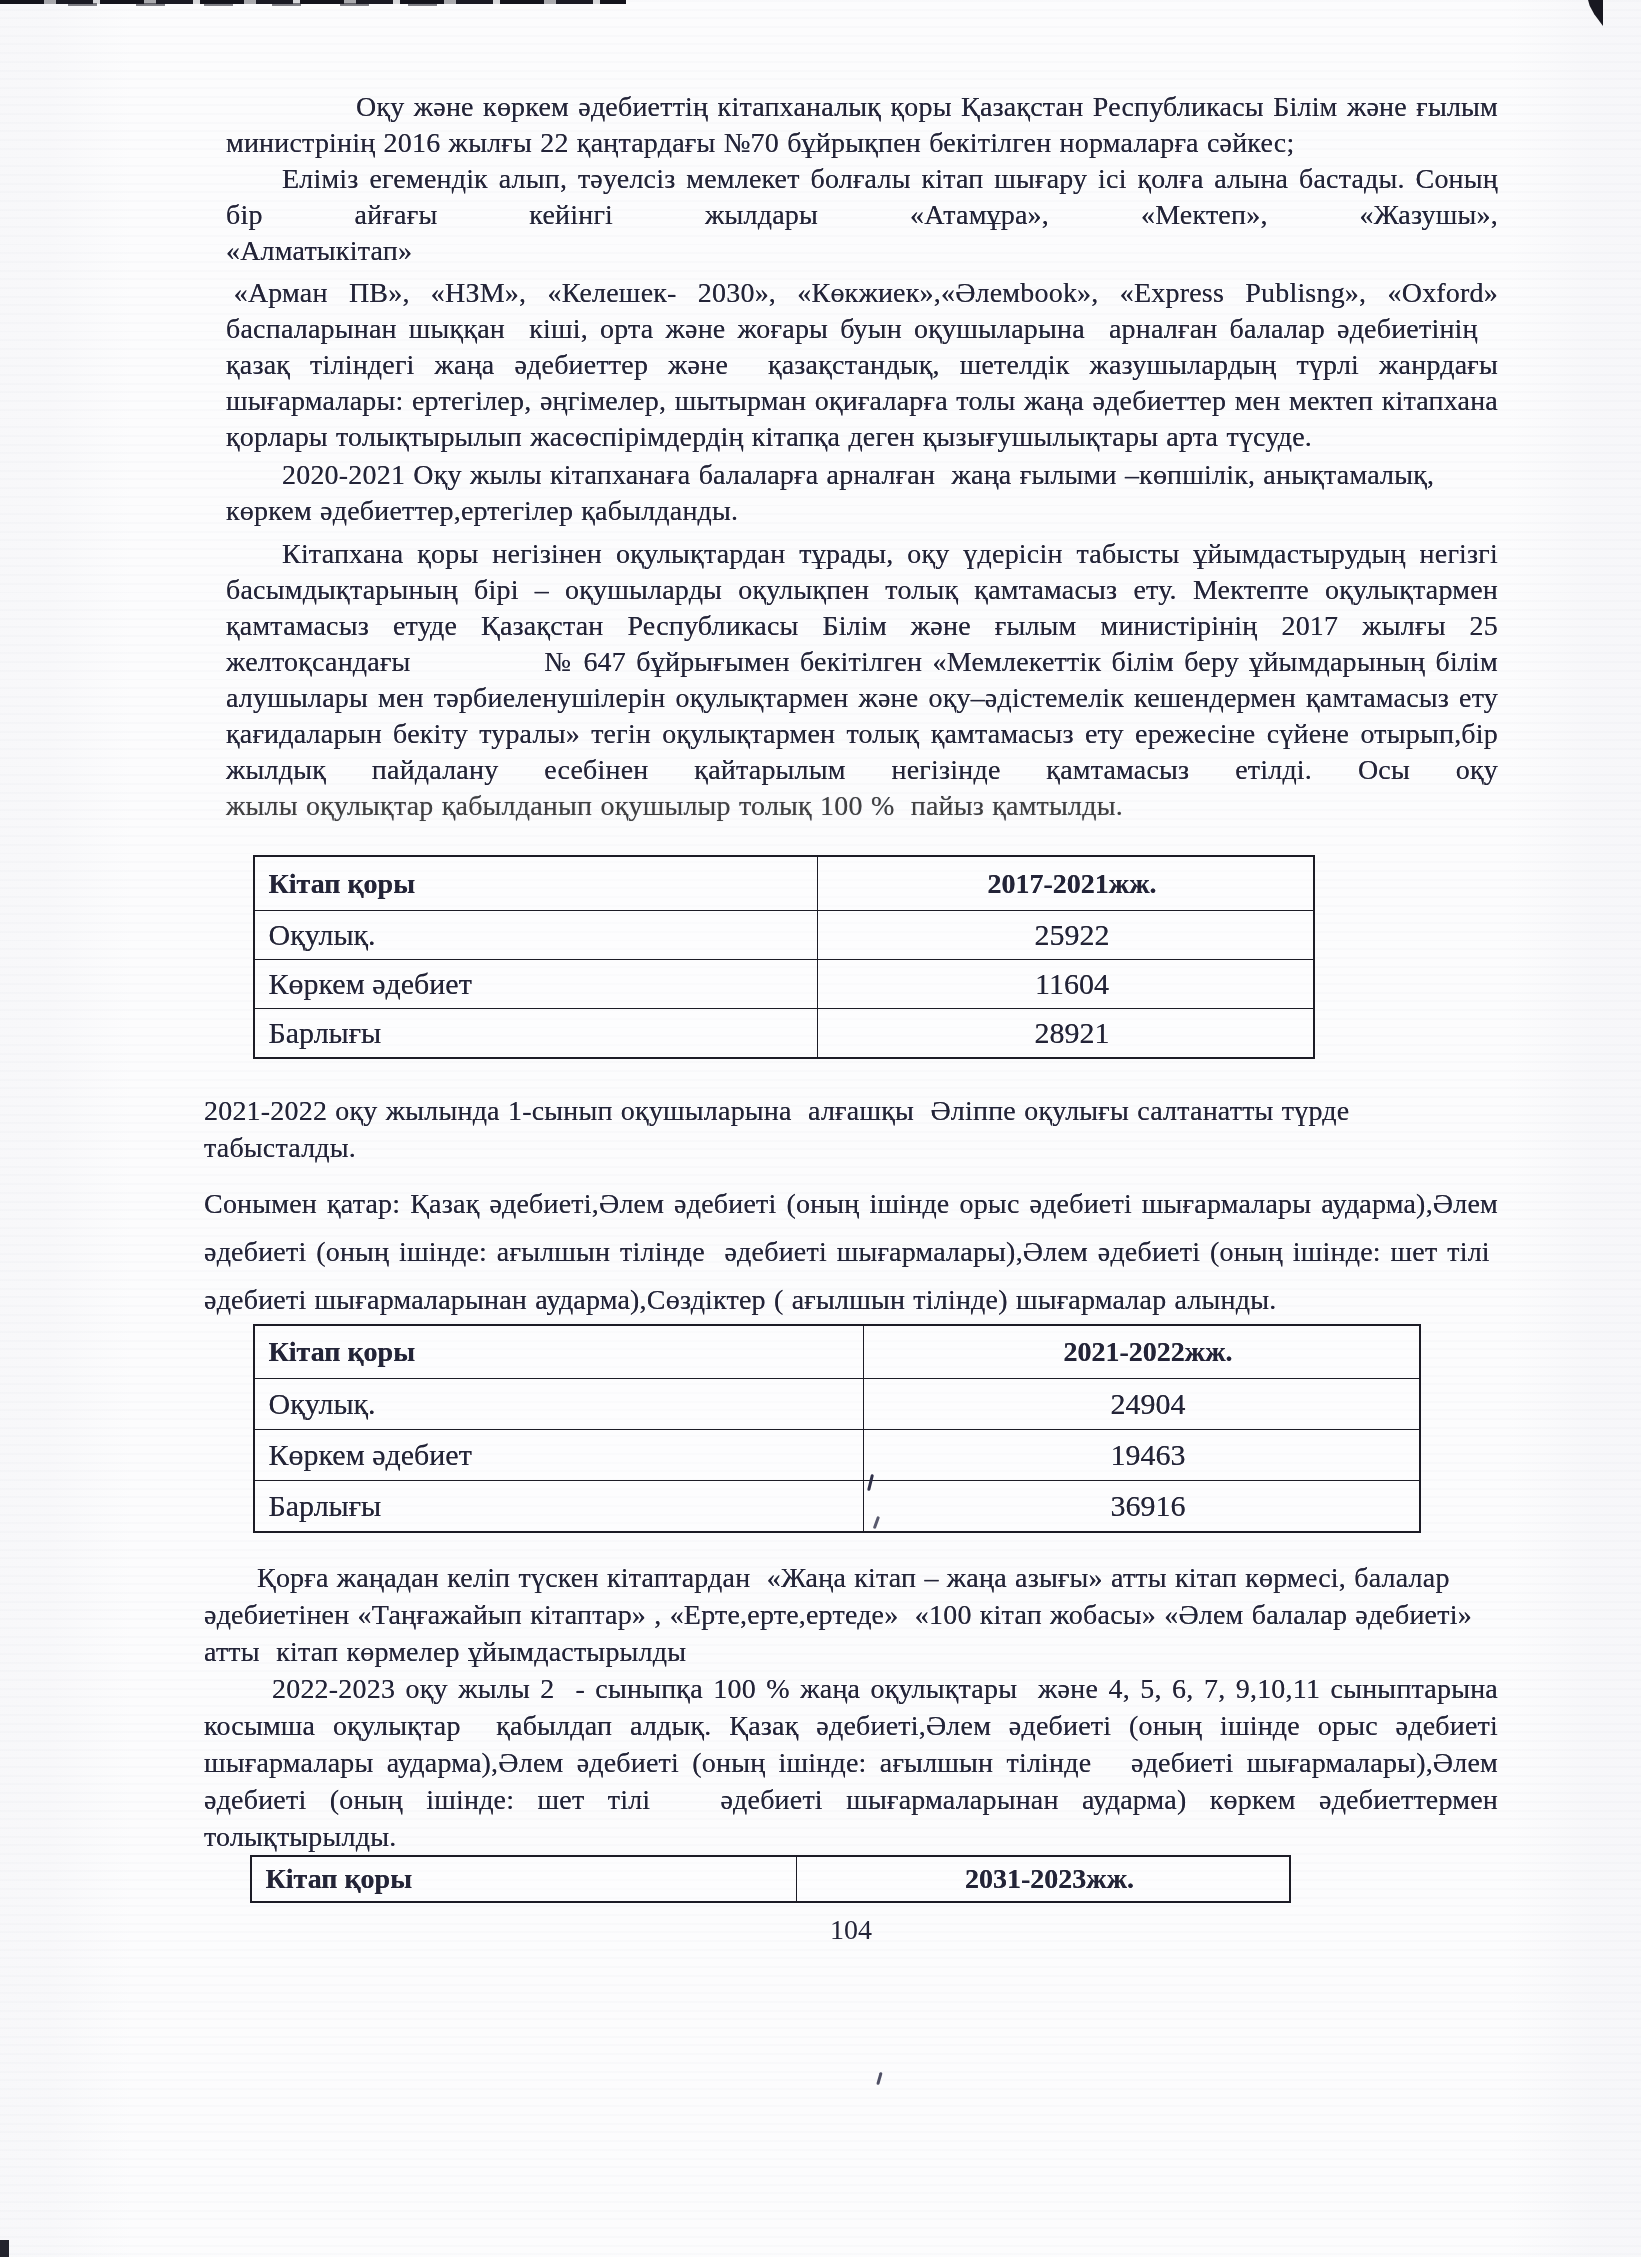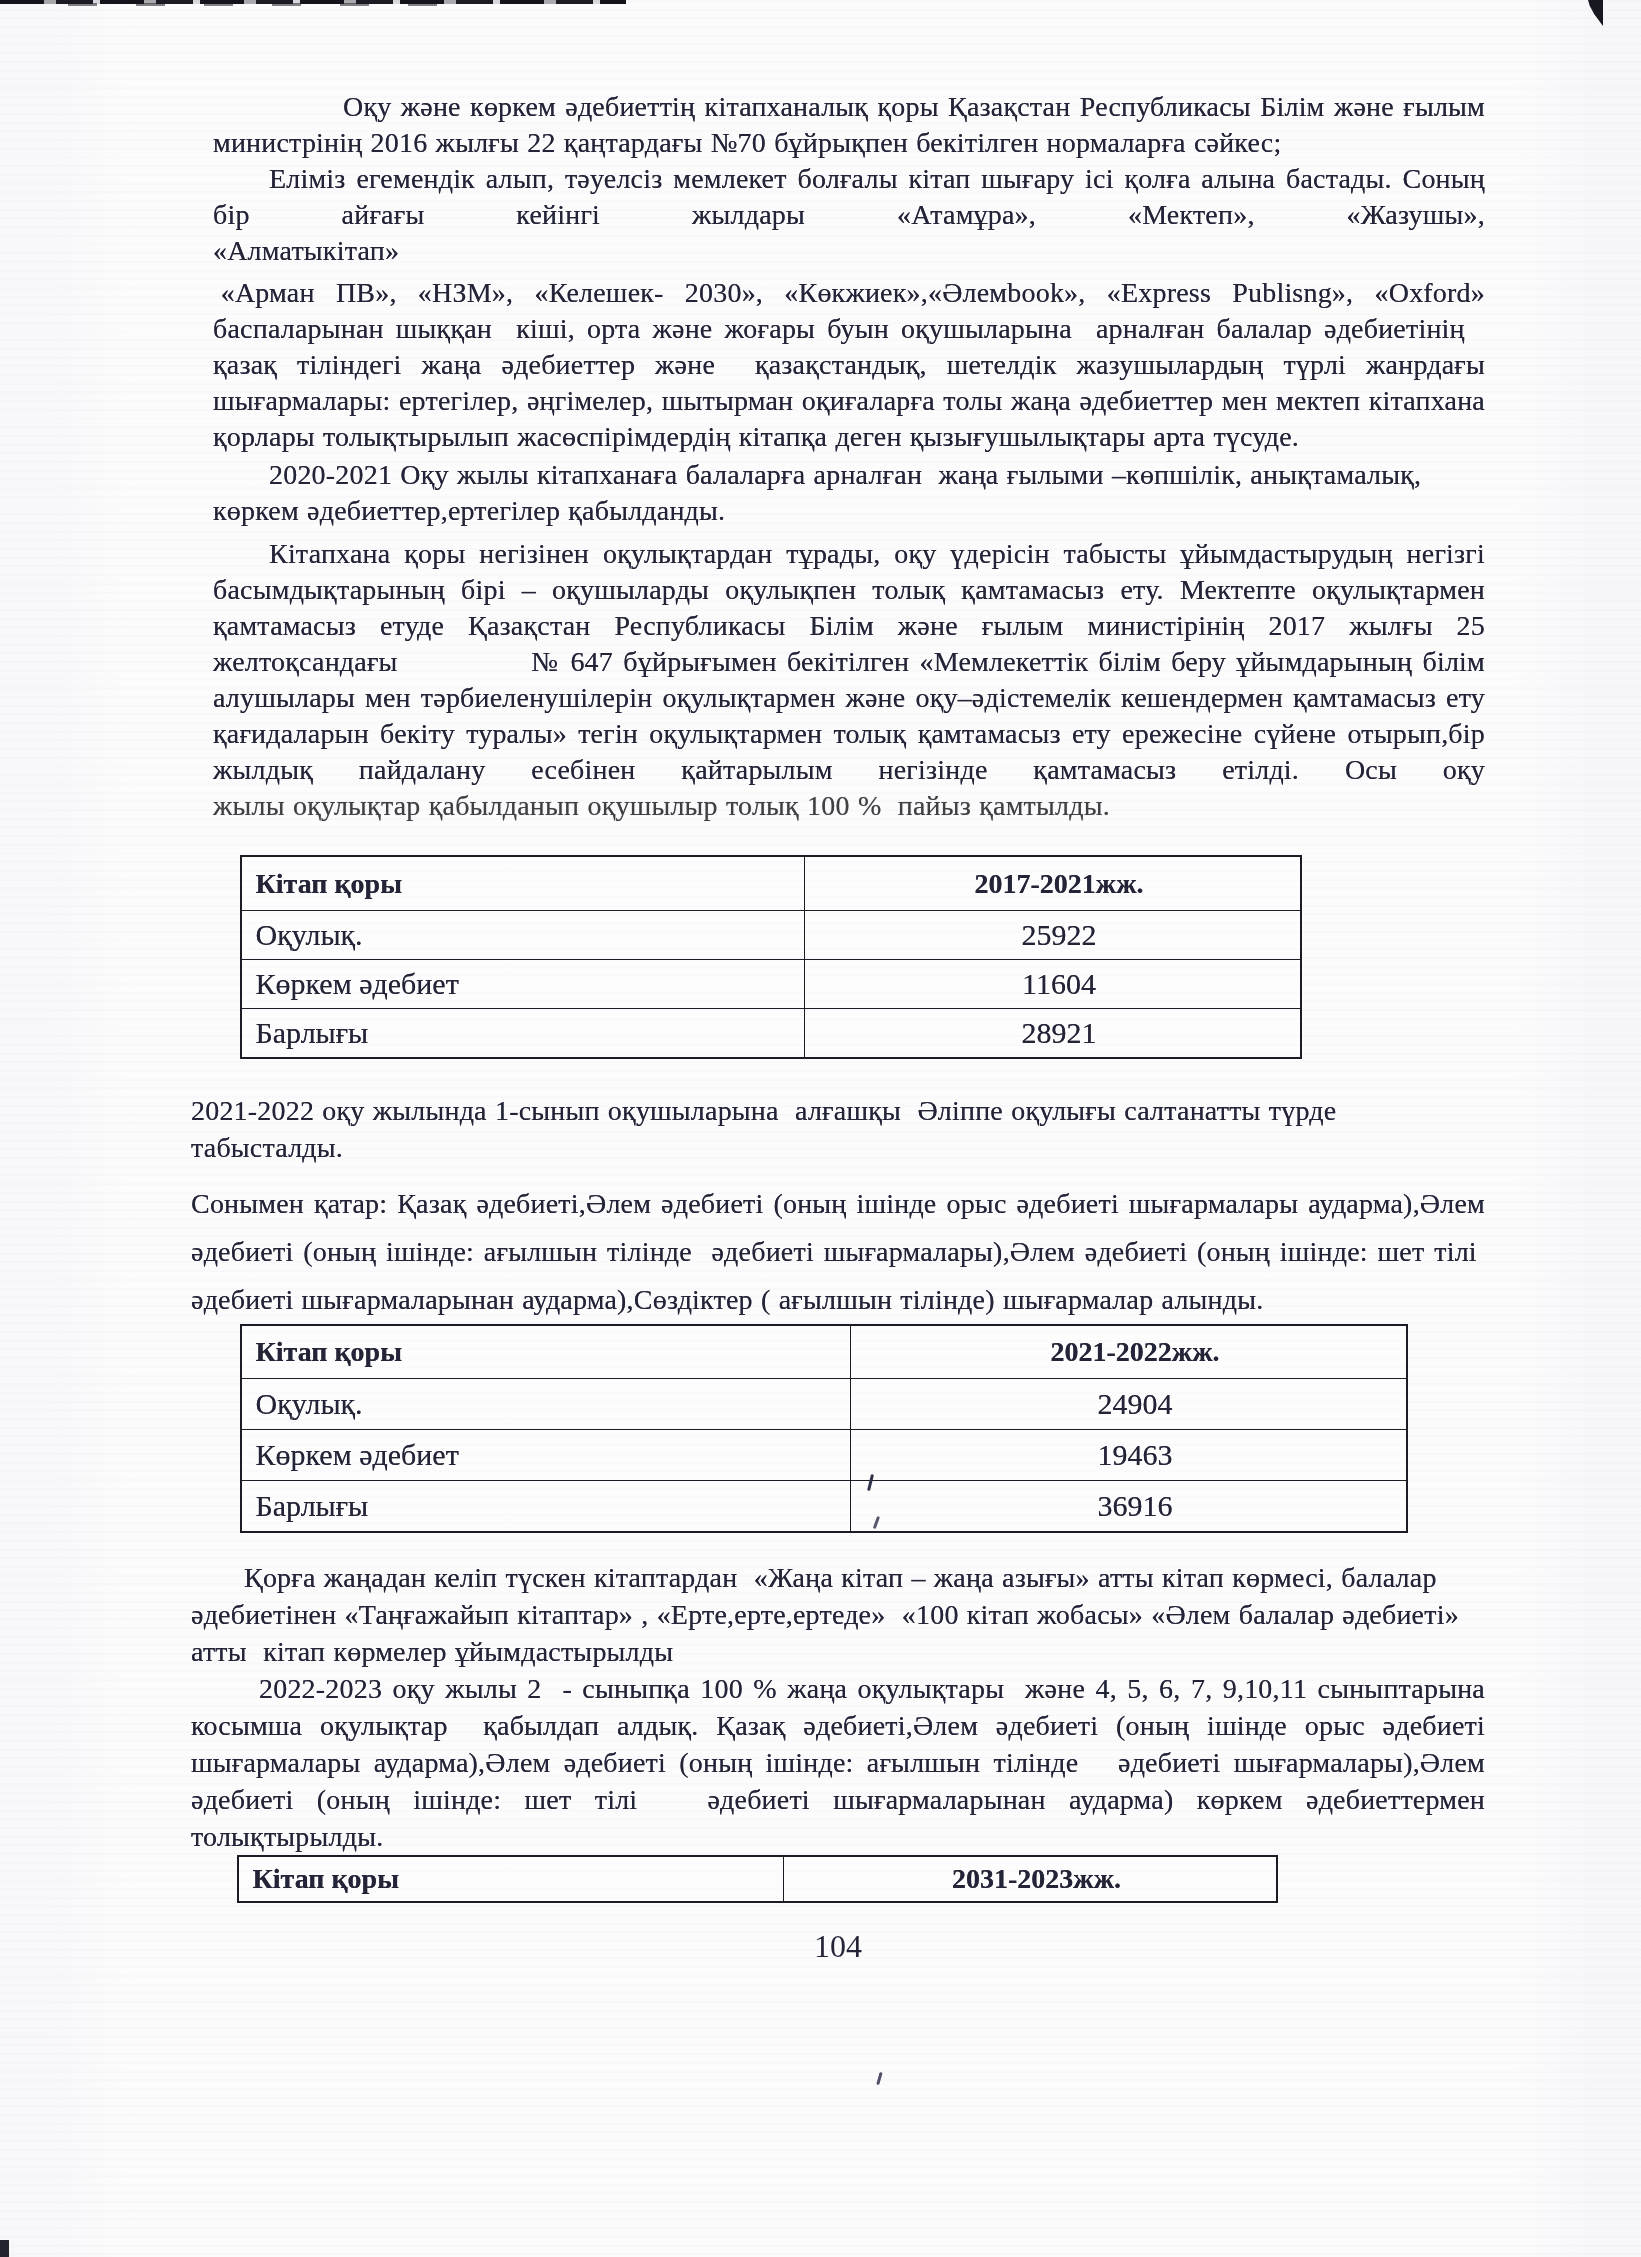--- a/index.html
+++ b/index.html
@@ -8,21 +8,21 @@
     position:relative;
     overflow:hidden;
     background-color:#fcfcfd;
     background-image:
       repeating-linear-gradient(180deg, rgba(215,218,226,0.10) 0 1.9px, rgba(255,255,255,0) 1.9px 8.7px),
       linear-gradient(90deg, rgba(240,240,244,0.35) 0 3%, rgba(255,255,255,0) 8% 92%, rgba(238,238,243,0.35) 97% 100%);
     font-family:"Liberation Serif", "DejaVu Serif", serif;
     color:#232438;
   }
   .content {
-    position:absolute; left:191px; top:89px; width:1294px;
+    position:absolute; left:204px; top:89px; width:1294px;
   }
   p {
     margin:0;
     font-size:28px;
     line-height:36px;
     text-align:justify;
     letter-spacing:0.2px;
     word-spacing:1px;
     text-shadow:0 0 0.5px rgba(35,36,56,0.75);
   }
@@ -60,23 +60,23 @@
   #table1 tr.row td { height:48px; }
   #table2 { width:1168px; margin-top:0; }
   #table2 td.lbl { width:594px; }
   #table2 tr.hdr td { height:52px; }
   #table2 tr.row td { height:50px; }
   #table3 { width:1041px; margin-top:0; margin-left:46px; }
   #table3 td.lbl { width:530px; }
   #table3 tr.hdr td { height:44px; }
 
   .page-number {
-    margin-top:25px;
+    margin-top:9px;
     text-align:center;
-    font-size:32px;
+    font-size:28px;
     line-height:36px;
   }
 
   
   .artifact { position:absolute; pointer-events:none; }
   .edge-top-1 { left:0; top:0; width:626px; height:3.9px;
     background:repeating-linear-gradient(90deg, #14141c 0 44px, rgba(20,20,28,0.35) 44px 56px, #1b1b24 56px 93px, rgba(20,20,28,0.15) 93px 100px); }
   .edge-top-2 { left:68px; top:2.9px; width:406px; height:2.9px;
     background:repeating-linear-gradient(90deg, rgba(25,25,35,0.55) 0 29px, rgba(25,25,35,0) 29px 68px); }
   .edge-top-right { left:1580px; top:0; width:23px; height:26px; background:#181821;

